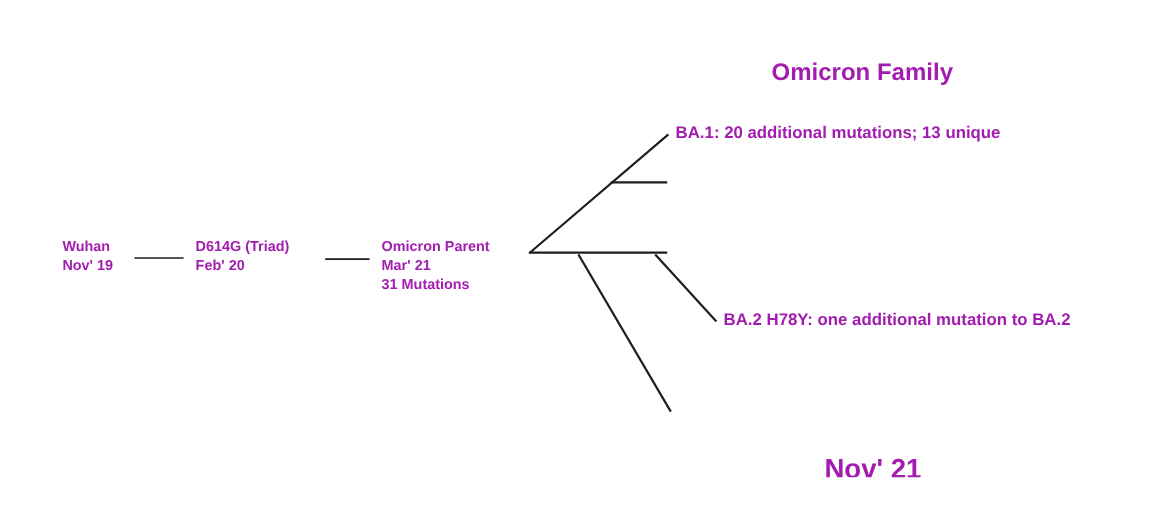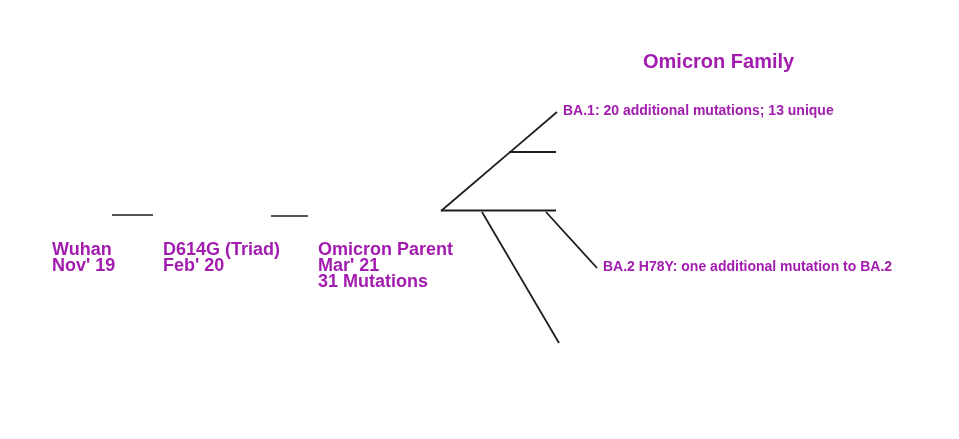--- a/index.html
+++ b/index.html
@@ -19,24 +19,23 @@
   }
   #tree-lines {
     position: absolute;
     left: 0;
     top: 0;
     width: 959px;
     height: 439px;
   }
   .abs { position: absolute; }
   .node {
-    font-size: 18px;
+    font-size: 12px;
     line-height: 15.8px;
     white-space: nowrap;
-    margin-top: 44px;
   }
   .branch-label {
     font-size: 14px;
     line-height: 16px;
     white-space: nowrap;
   }
   .title {
     font-size: 20px;
     line-height: 24px;
     white-space: nowrap;
@@ -99,15 +98,16 @@
 
   <div class="abs branch-label" id="label-ba1">BA.1: 20 additional mutations; 13 unique</div>
 
 
 
   <div class="abs branch-label" id="label-ba2h78y">
     <div>BA.2 H78Y: one additional mutation to BA.2</div>
   </div>
 
 
+  <div class="abs big-date" id="omicron-date">Nov' 21</div>
 
 
 </div>
 
 </body></html>

